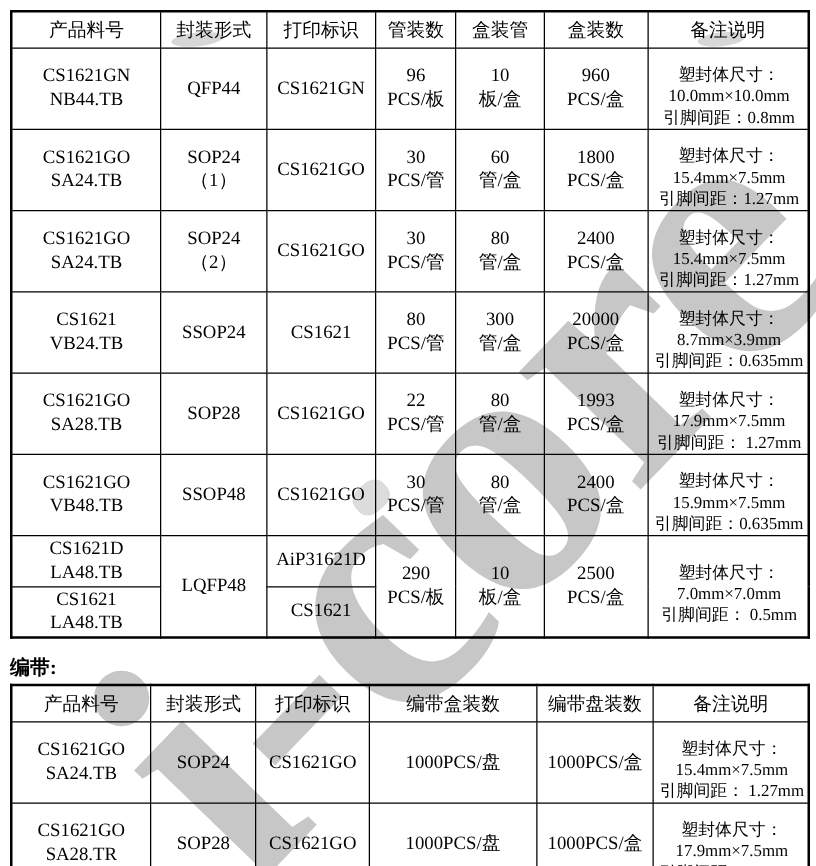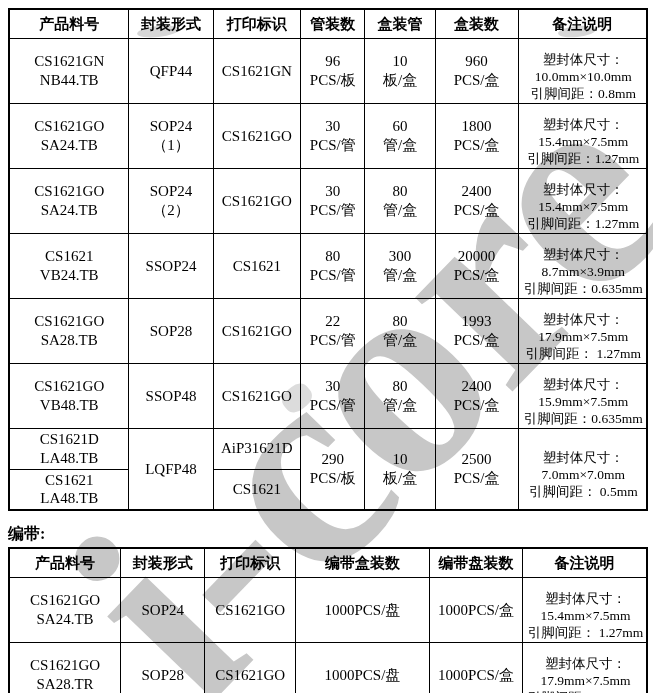--- a/index.html
+++ b/index.html
@@ -27,21 +27,21 @@
     width:640px;margin-left:8px;
     border:2px solid #000;
     background:transparent;
   }
   .t1{margin-top:8px;}
   .tbl th,.tbl td{
     border:1px solid #000;
     text-align:center;vertical-align:middle;
     padding:1px 2px;white-space:pre-line;overflow:hidden;
   }
-  .tbl th{font-size:15px;font-weight:bold;height:26px;}
+  .tbl th{font-size:15px;font-weight:normal;height:26px;}
   .tbl td{font-size:15px;height:50px;line-height:1.25;}
   .tbl tr.sub td{height:33px;}
   .tbl td.remark{
     text-align:center;font-size:13.5px;line-height:17px;padding:12px 2px 1px 4px;
   }
   .tape-label{margin:13px 0 2px 8px;font-weight:bold;font-size:16px;}
 </style>
 </head>
 <body>
 

